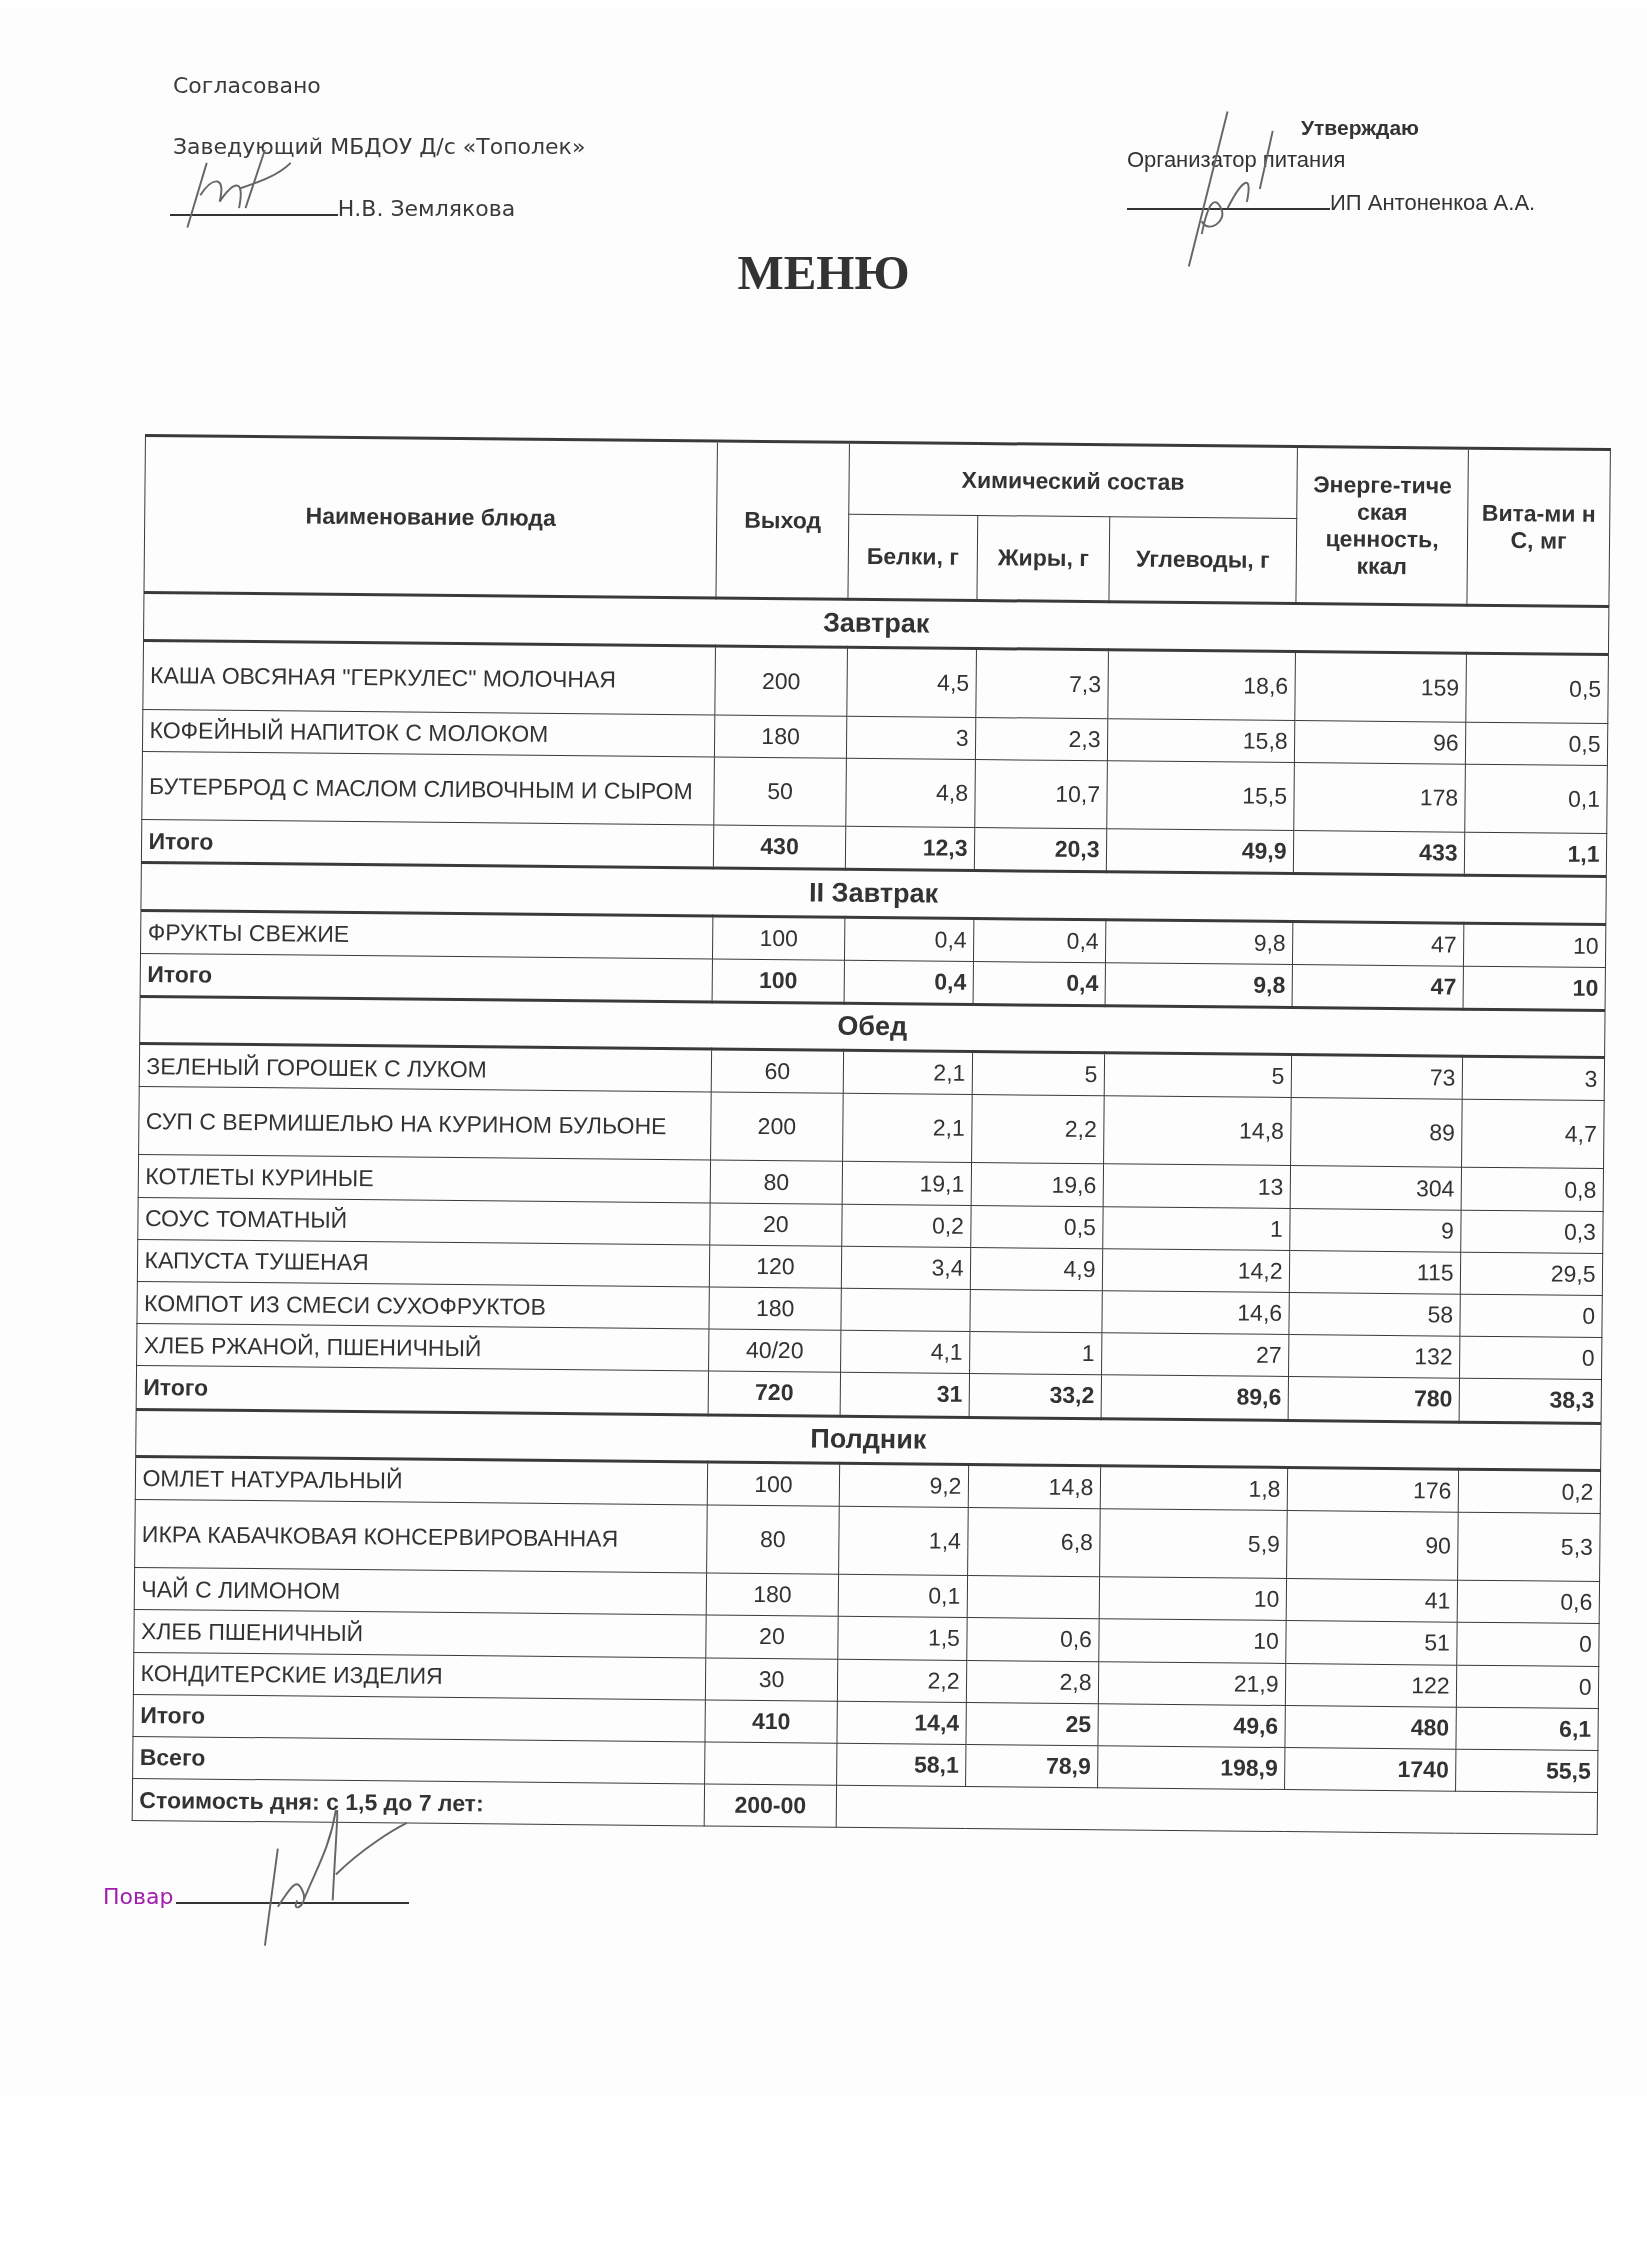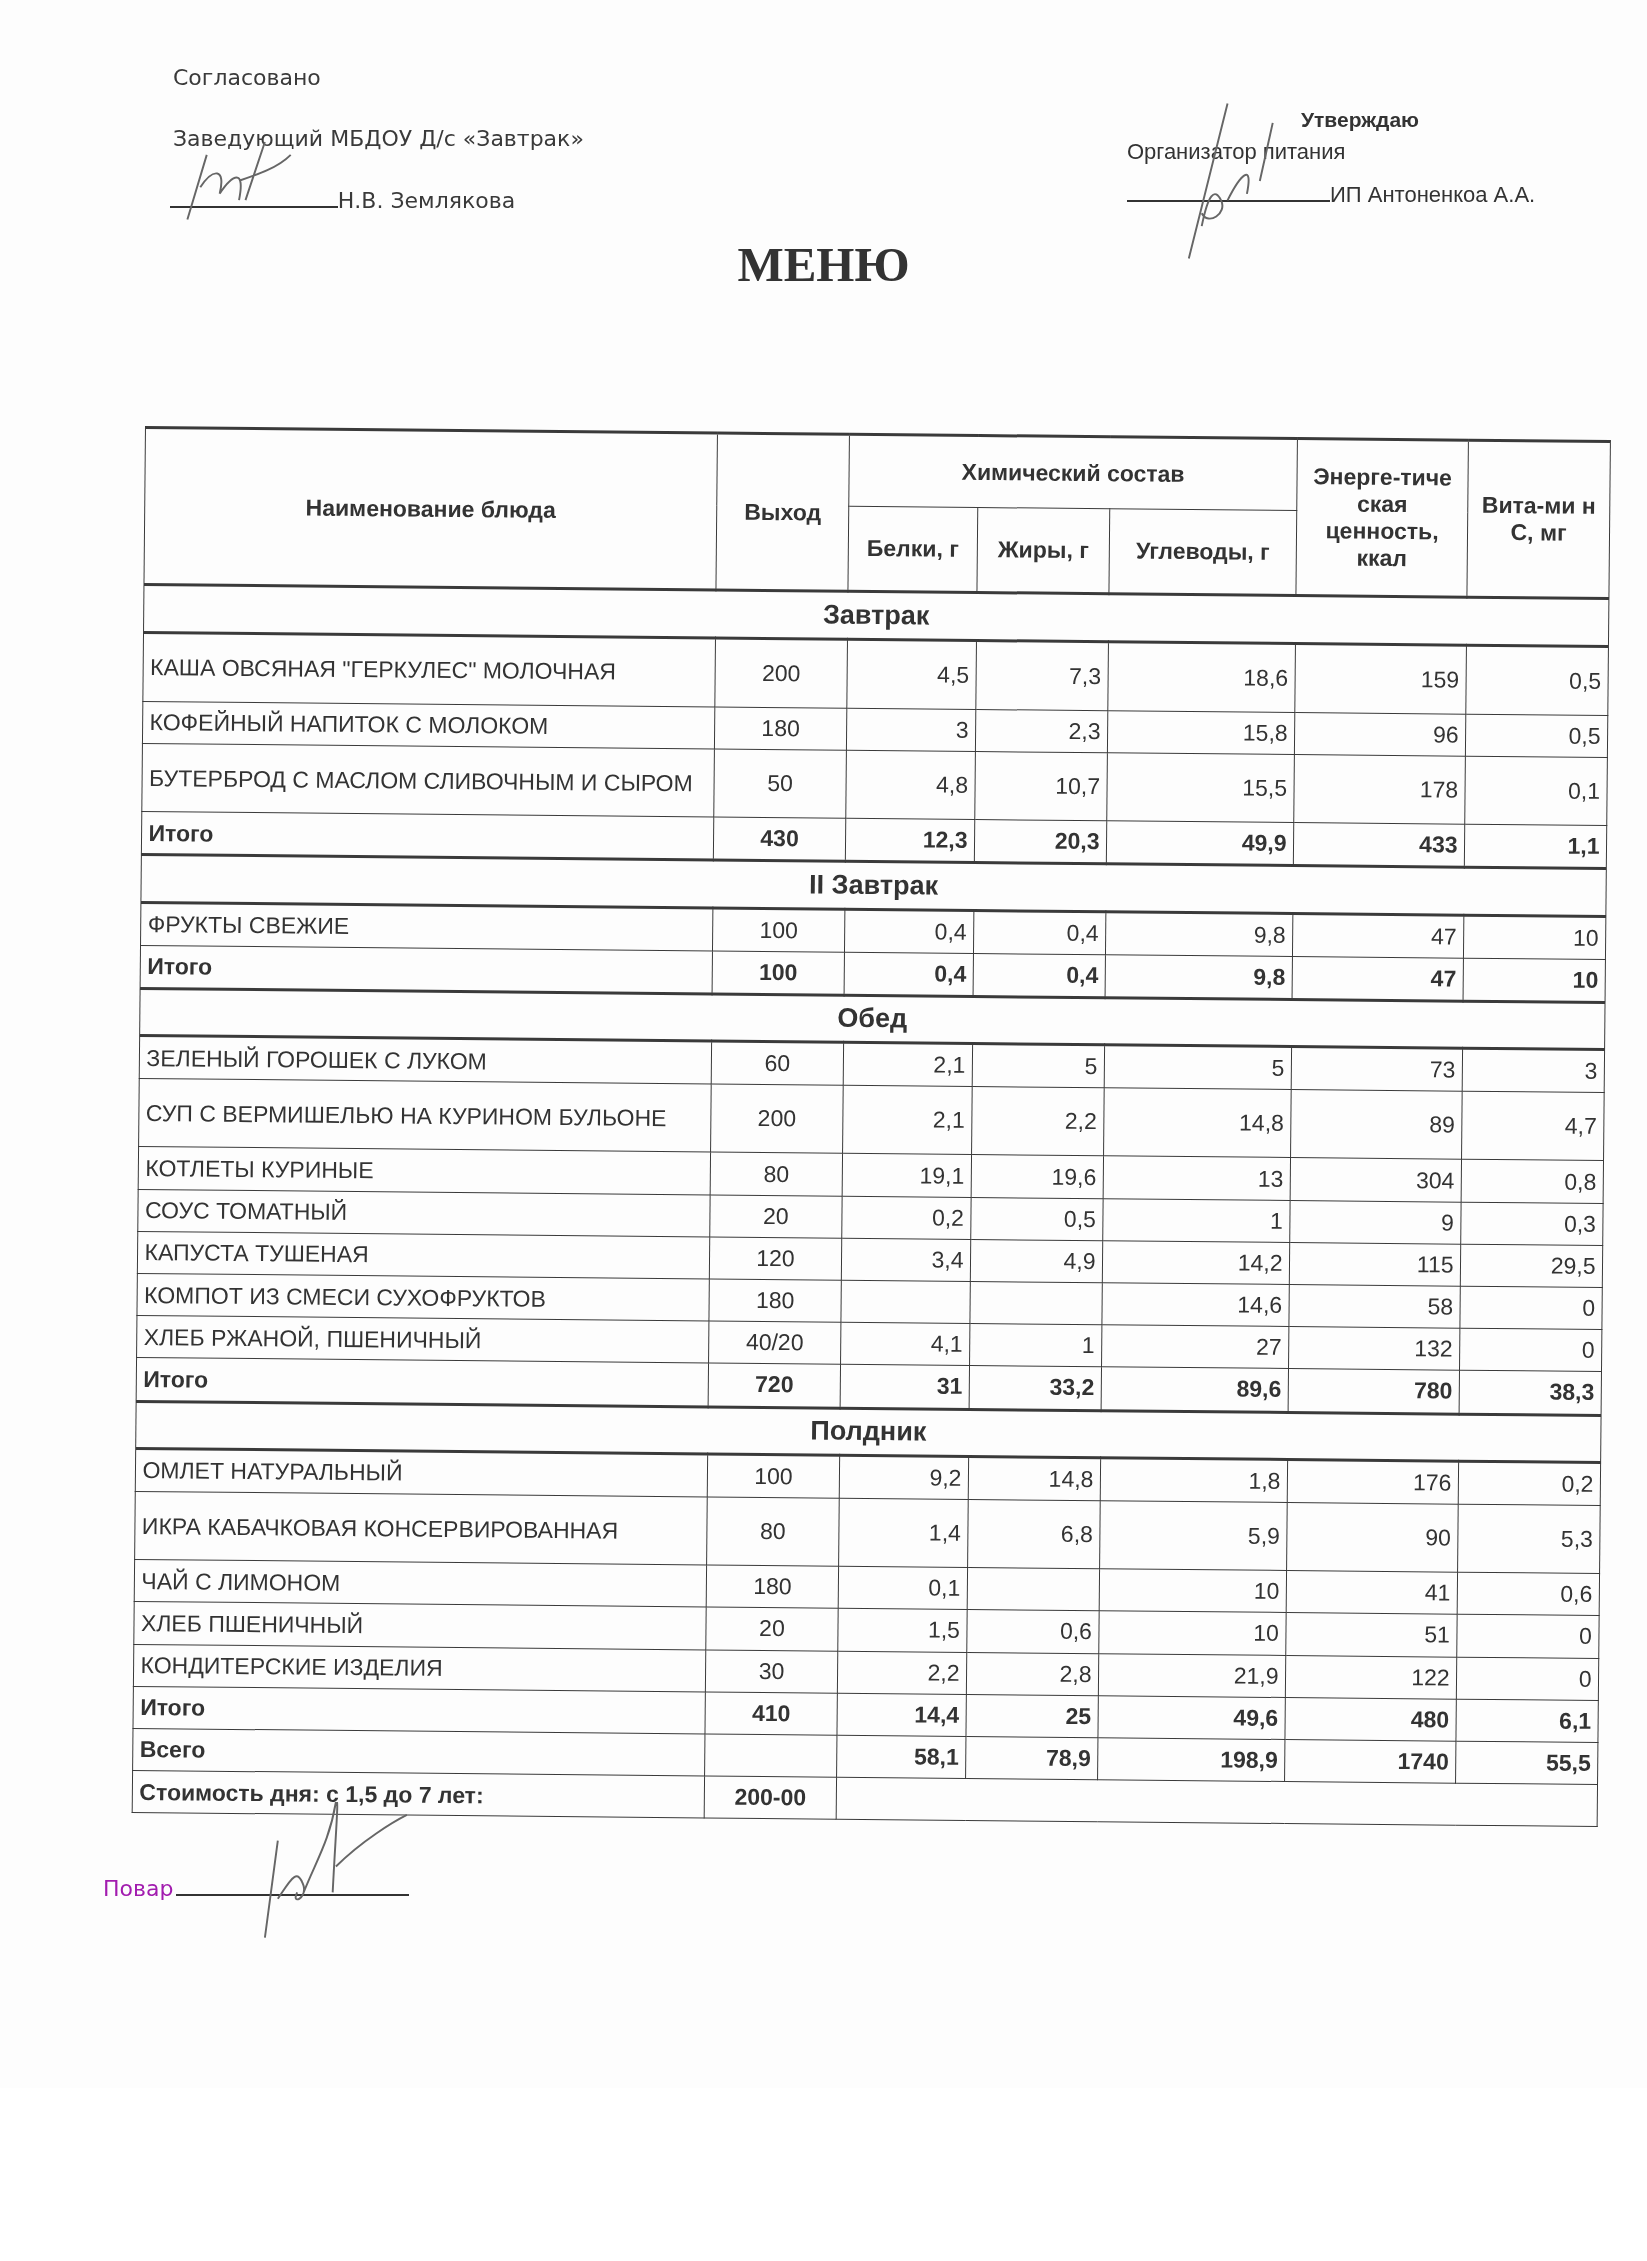--- a/index.html
+++ b/index.html
@@ -1,21 +1,21 @@
 <!DOCTYPE html>
 <html style="font-size:10.3px"><head>
   <meta charset="utf-8">
   <style>
     html, body { margin: 0; padding: 0; background: #ffffff; }
     body {
       width: 1647px; height: 2261px; position: relative; overflow: hidden;
       font-family: "Liberation Sans", sans-serif; color: #333333;
     }
     .page {
-      position: absolute; left: 0; top: 0; width: 1647px; height: 2088px;
+      position: absolute; left: 0; top: 8px; width: 1647px; height: 2088px;
       background: #fdfdfd;
     }
     .abs { position: absolute; }
     .hdr-left { left: 173px; top: 65px; font-family: "DejaVu Sans", sans-serif; font-size: 22px; color: #3a3a3a; }
     .hdr-left div { position: absolute; white-space: nowrap; }
     .hdr-right { left: 1127px; top: 103px; font-size: 22px; color: #333; }
     .hdr-right div { position: absolute; white-space: nowrap; }
     .sigline { border-bottom: 2.6px solid #333; display: inline-block; }
     .sig { position: absolute; stroke: #666; fill: none; stroke-width: 3; }
     .title {
@@ -50,21 +50,21 @@
     .footer { left: 103px; top: 1876px; font-family: "DejaVu Sans", sans-serif; font-size: 22px; color: #a21caf; }
     .footer .line { display: inline-block; width: 233px; border-bottom: 2.6px solid #333; margin-left: 2.6px; vertical-align: baseline; }
   </style>
 </head>
 <body>
 
 <div class="page">
 
   <div class="abs hdr-left">
     <div style="left:0; top:0;">Согласовано</div>
-    <div style="left:0; top:61px;">Заведующий МБДОУ Д/с «Завтрак»</div>
+    <div style="left:0; top:61px;">Заведующий МБДОУ Д/с «Тополек»</div>
     <div style="left:-3.2px; top:123px;">
       <span class="sigline" style="width:168px;"></span><span>Н.В. Землякова</span>
     </div>
   </div>
   <svg class="sig" style="left:168px; top:129px;" width="155" height="97" viewBox="0 0 240 150">
     <path d="M30 140 L60 40 M50 90 C70 60 90 60 80 100 M80 100 C100 70 120 60 110 110 M120 110 L150 20 M110 80 C140 70 170 60 190 40"></path>
   </svg>
 
   <div class="abs hdr-right">
     <div style="left:174px; top:5.2px; font-weight:bold; font-size:21px;">Утверждаю</div>

